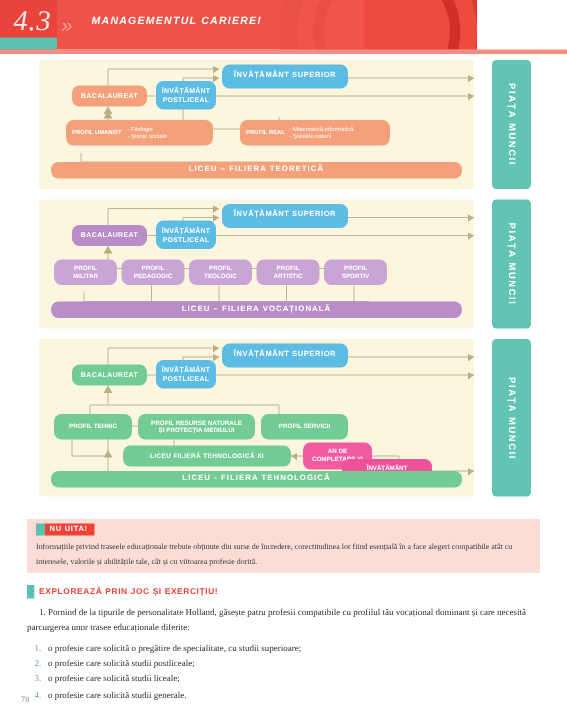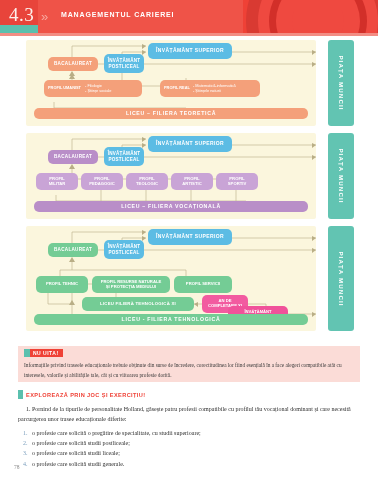--- a/index.html
+++ b/index.html
@@ -1,21 +1,21 @@
 <!DOCTYPE html>
 <html><head>
 <meta charset="utf-8">
 <style>
   html,body{margin:0;padding:0;}
   body{
     width:378px;height:480px;background:#ffffff;overflow:hidden;
     font-family:"Liberation Sans", sans-serif;position:relative;
   }
   
-  .header{position:absolute;left:0;top:0;width:378px;height:33px;overflow:hidden;background:#ef4136;}
+  .header{position:absolute;left:0;top:0;width:318px;height:33px;overflow:hidden;background:#ef4136;font-style:italic;}
   .hdr-arcs{position:absolute;right:-10px;top:-54px;width:190px;height:150px;}
   .hdr-leftblock{position:absolute;left:0;top:0;width:38px;height:33px;background:#e8443b;}
   .hdr-band{position:absolute;left:38px;top:0;width:205px;height:33px;background:#ee5a4f;opacity:.72;}
   .hdr-teal{position:absolute;left:0;top:25px;width:38px;height:13px;background:#5bc0ae;}
   .hdr-num{position:absolute;left:9px;top:4px;font-size:19px;color:#fdf0ec;letter-spacing:.5px;
            font-family:"Liberation Serif", serif;font-weight:400;}
   .hdr-chev{position:absolute;left:41px;top:9px;font-size:13px;color:#f7a9a0;letter-spacing:-3px;}
   .hdr-title{position:absolute;left:61px;top:11px;font-size:7px;color:#ffffff;letter-spacing:.85px;font-weight:700;}
   .hdr-underline{position:absolute;left:0;top:33px;width:378px;height:3px;background:#f28d84;}
 

